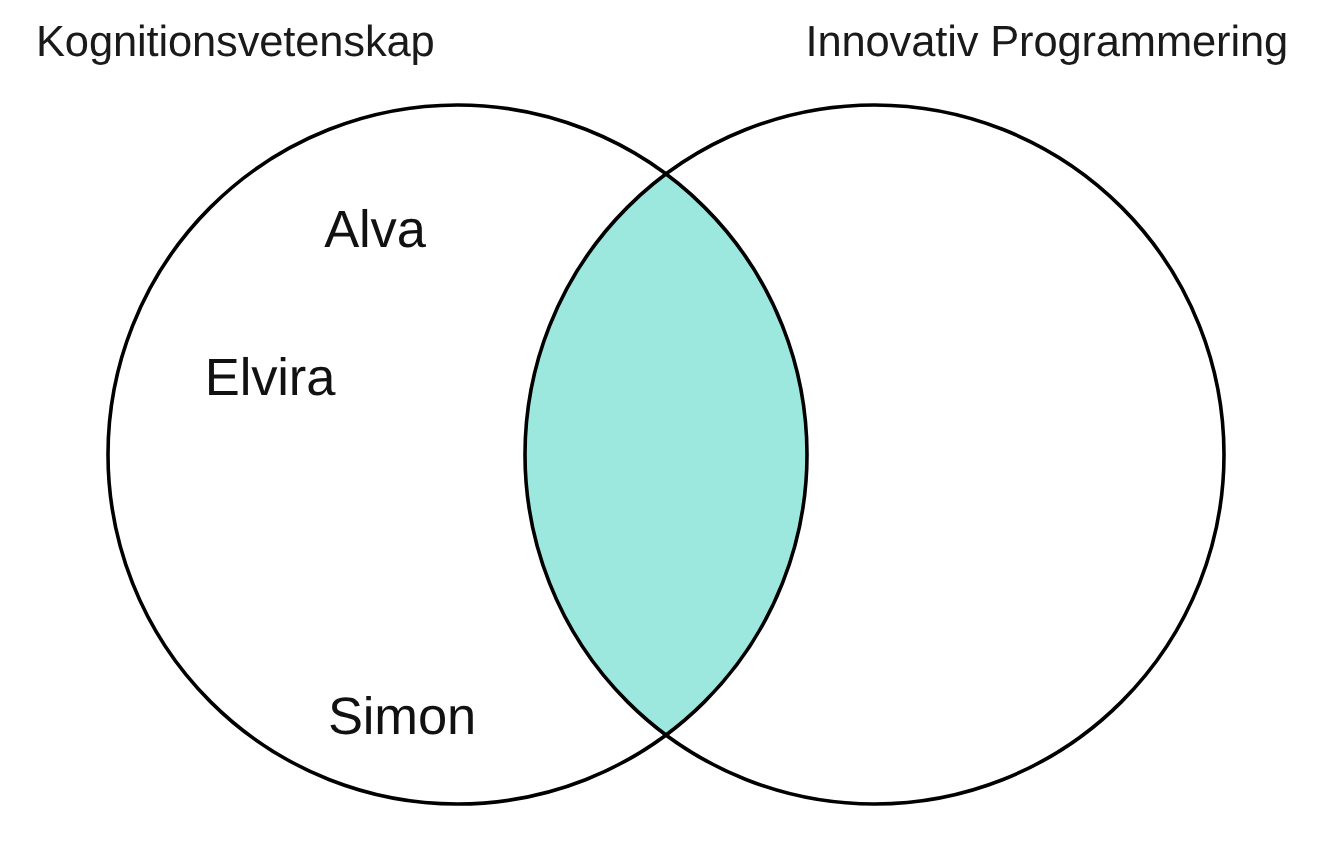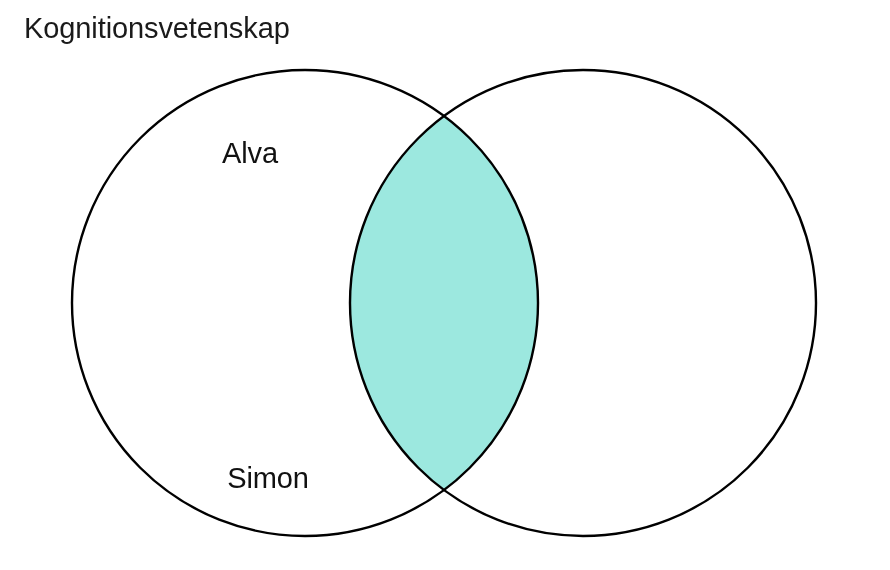--- a/index.html
+++ b/index.html
@@ -34,21 +34,21 @@
     color: #1a1a1a;
     white-space: nowrap;
     letter-spacing: -0.1px;
   }
   #title-left  { left: 24px;  top: 11px; }
   #title-right { left: 537px; top: 11px; }
 
   .member-label {
     position: absolute;
     font-family: "Liberation Sans", sans-serif;
-    font-size: 29px;
+    font-size: 35px;
     line-height: 33px;
     color: #111111;
     white-space: nowrap;
     transform: translate(-50%, -50%);
     letter-spacing: -0.1px;
   }
   .member-left      { color: #111111; }
   .member-right     { color: #111111; }
   .member-intersect { color: #111111; }
 </style>
@@ -68,19 +68,21 @@
       <circle id="fill-circle-right" cx="583" cy="303" r="233" fill="#9CE8DF" stroke="none"></circle>
     </g>
 
     <circle id="outline-circle-left" cx="305" cy="303" r="233" fill="none" stroke="#000000" stroke-width="2.4"></circle>
 
     <circle id="outline-circle-right" cx="583" cy="303" r="233" fill="none" stroke="#000000" stroke-width="2.4"></circle>
   </svg>
 
   <div class="set-title" id="title-left">Kognitionsvetenskap</div>
 
+  <div class="set-title" id="title-right">Innovativ Programmering</div>
 
   <div class="member-label member-left" id="member-left-0" style="left: 250px; top: 153px;">Alva</div>
+  <div class="member-label member-left" id="member-left-1" style="left: 180px; top: 252px;">Elvira</div>
   <div class="member-label member-left" id="member-left-3" style="left: 268px; top: 463px; margin-top: 15px;">Simon</div>
 
 
 
 </div>
 
 </body></html>

